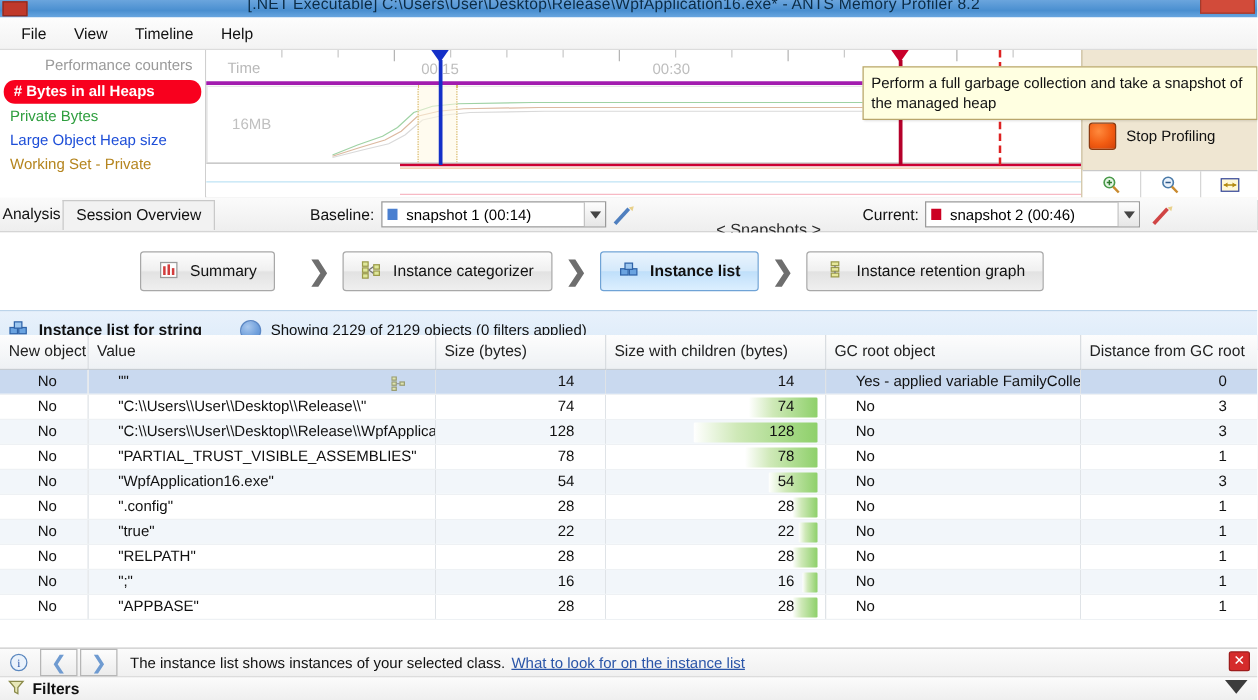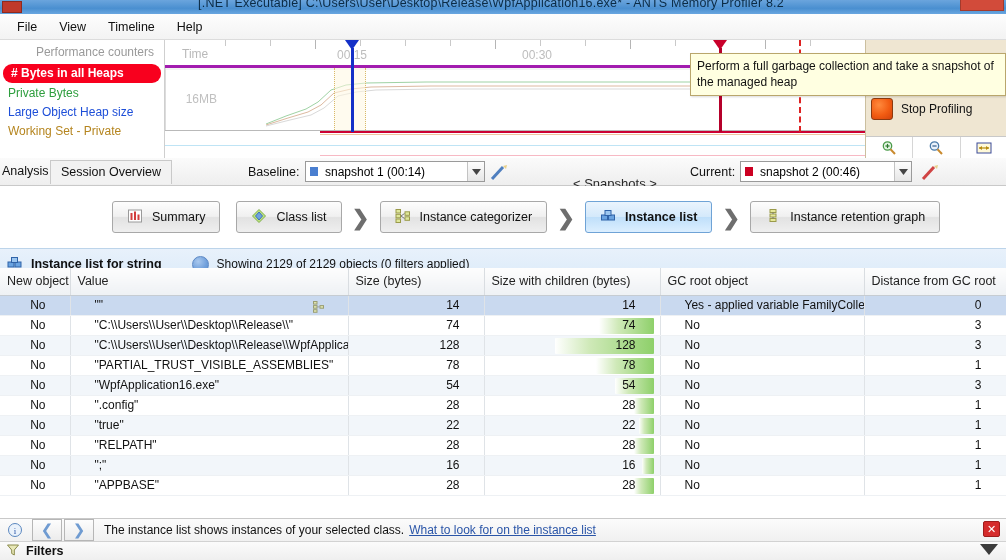--- a/index.html
+++ b/index.html
@@ -462,29 +462,20 @@
         <svg width="16" height="16" viewBox="0 0 16 16">
           <rect x="1.5" y="2" width="13" height="12" fill="#fdfdfd" stroke="#9a9a9a"></rect>
           <rect x="3.5" y="5" width="2" height="7" fill="#d23c3c"></rect>
           <rect x="7" y="3.5" width="2" height="8.5" fill="#d23c3c"></rect>
           <rect x="10.5" y="6.5" width="2" height="5.5" fill="#d23c3c"></rect>
         </svg>
       </span>
       <span>Summary</span>
     </div>
     <div class="navgap"></div>
-    <div class="navbtn">
-      <span>
-        <svg width="16" height="16" viewBox="0 0 16 16">
-          <polygon points="8,1.5 14.5,8 8,14.5 1.5,8" fill="#bde27f" stroke="#7fae4d"></polygon>
-          <polygon points="8,4 11.5,8 8,12 4.5,8" fill="#6fa3e0" stroke="#3f72b8"></polygon>
-        </svg>
-      </span>
-      <span>Class list</span>
-    </div>
     <div class="chev">❯</div>
     <div class="navbtn">
       <span>
         <svg width="16" height="16" viewBox="0 0 16 16">
           <rect x="1" y="1.5" width="4.5" height="3.5" fill="#dfe89a" stroke="#9a9a4a"></rect>
           <rect x="1" y="6.3" width="4.5" height="3.5" fill="#dfe89a" stroke="#9a9a4a"></rect>
           <rect x="1" y="11" width="4.5" height="3.5" fill="#dfe89a" stroke="#9a9a4a"></rect>
           <rect x="10" y="3.8" width="4.5" height="3.5" fill="#dfe89a" stroke="#9a9a4a"></rect>
           <rect x="10" y="8.8" width="4.5" height="3.5" fill="#dfe89a" stroke="#9a9a4a"></rect>
           <line x1="6" y1="8" x2="9.5" y2="5.5" stroke="#777" stroke-width="1"></line>

